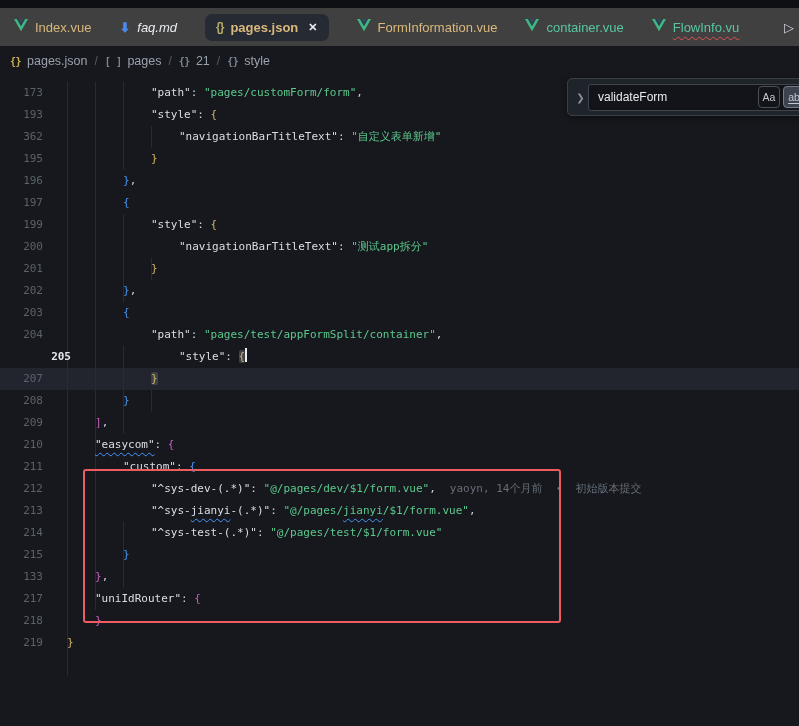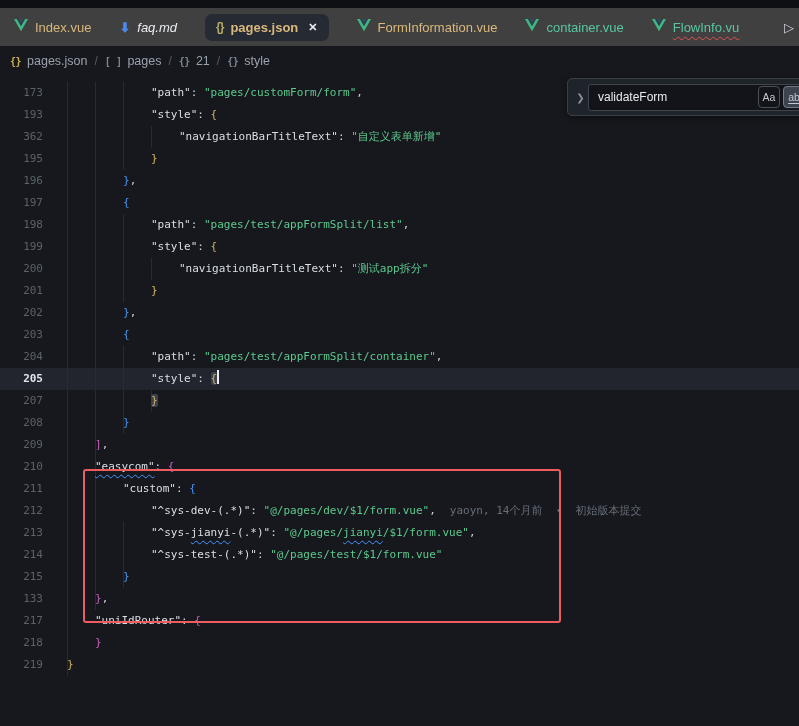--- a/index.html
+++ b/index.html
@@ -44,21 +44,21 @@
   
   .editor{position:absolute;left:0;top:76px;width:100%;height:650px;background:#16181d;}
   .current-line{position:absolute;left:0;right:0;top:292px;height:22px;background:#22252d;z-index:0;}
   .guide{position:absolute;width:1px;background:#272b32;z-index:1;}
   #code-lines{position:relative;z-index:2;padding-top:6px;}
   .row{display:flex;height:22px;line-height:22px;}
   .ln{
     width:43px;flex:none;text-align:right;color:#5a616b;
     font-family:"DejaVu Sans Mono",monospace;font-size:11px;
   }
-  .row.current .ln{color:#e2e6ec;font-weight:bold;}
+  .row.current .ln{color:#e2e6ec;font-weight:bold;padding-left:28px;}
   .code{font-family:"DejaVu Sans Mono",monospace;font-size:11px;white-space:pre;}
   .k{color:#dadfe7;}
   .p{color:#ced3da;}
   .s{color:#5cc98d;}
   .b1{color:#d3b35f;}
   .b2{color:#c75fbf;}
   .b3{color:#4395f2;}
   .match{background:#3b424c;border-radius:2px;}
   .blame{color:#676d78;margin-left:14px;}
   .sq{
@@ -195,24 +195,20 @@
       </div>
       <div class="row">
         <span class="ln">196</span>
         <span class="code" style="padding-left: 80px;"><span class="b3">}</span><span class="p">,</span></span>
       </div>
       <div class="row">
         <span class="ln">197</span>
         <span class="code" style="padding-left: 80px;"><span class="b3">{</span></span>
       </div>
       <div class="row">
-        <span class="ln">198</span>
-        <span class="code" style="padding-left: 108px;"><span class="k">"path"</span><span class="p">: </span><span class="s">"pages/test/appFormSplit/list"</span><span class="p">,</span></span>
-      </div>
-      <div class="row">
         <span class="ln">199</span>
         <span class="code" style="padding-left: 108px;"><span class="k">"style"</span><span class="p">: </span><span class="b1">{</span></span>
       </div>
       <div class="row">
         <span class="ln">200</span>
         <span class="code" style="padding-left: 136px;"><span class="k">"navigationBarTitleText"</span><span class="p">: </span><span class="s">"测试app拆分"</span></span>
       </div>
       <div class="row">
         <span class="ln">201</span>
         <span class="code" style="padding-left: 108px;"><span class="b1">}</span></span>

